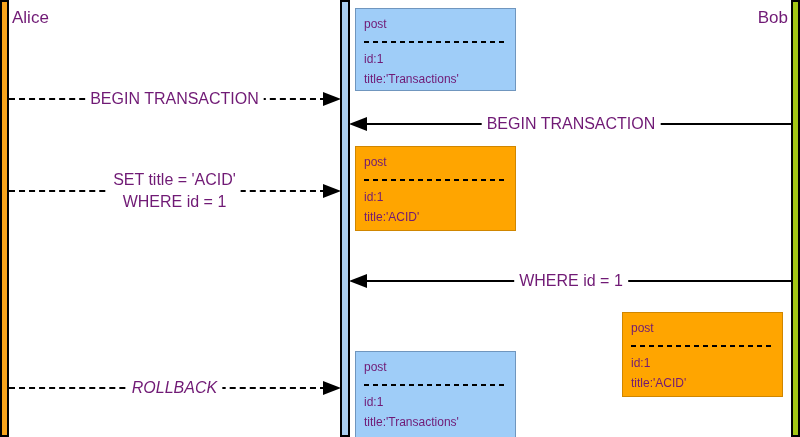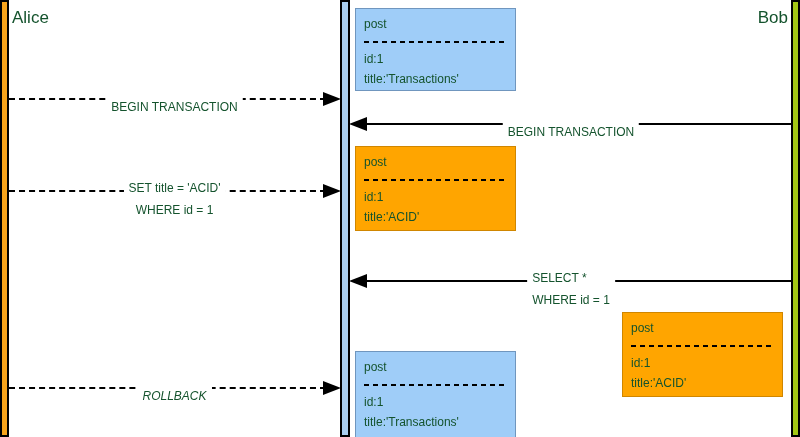--- a/index.html
+++ b/index.html
@@ -1,18 +1,18 @@
 <!DOCTYPE html>
 <html><head>
 <meta charset="utf-8">
 <style>
   html,body { margin:0; padding:0; background:#fff; }
   #canvas {
     position:relative; width:800px; height:437px; overflow:hidden;
-    background:#fff; font-family:"Liberation Sans", sans-serif; color:#14532d;
+    background:#fff; font-family:"Liberation Sans", sans-serif; color:#701a75;
   }
 
   
   .bar { position:absolute; top:0; bottom:0; border:2px solid #000; }
   .bar-alice { left:0; width:5px; background:#F7A41C; }
   .bar-db    { left:340px; width:6px; background:#A9CDEE; }
   .bar-bob   { left:791px; width:5px; background:#A3C714; }
 
   .lifeline-label { position:absolute; top:8px; font-size:17px; white-space:nowrap; }
   .ll-alice { left:12px; }
@@ -24,22 +24,22 @@
   .msg .line { position:absolute; top:0; height:0; }
   .msg.to-right .line { left:0; right:14px; }
   .msg.to-left  .line { left:14px; right:0; }
   .msg.dashed .line { border-top:2px dashed #000; }
   .msg.solid  .line { border-top:2px solid #000; }
   .head { position:absolute; width:0; height:0; top:-6px;
           border-top:7px solid transparent; border-bottom:7px solid transparent; }
   .head-right { right:-1px; border-left:18px solid #000; }
   .head-left  { left:-1px;  border-right:18px solid #000; }
   .msg .label { position:absolute; left:50%; top:1px; transform:translate(-50%,-50%);
-                background:#fff; padding:0 5px; font-size:12px; line-height:22px;
-                white-space:nowrap;margin-top:8px; }
+                background:#fff; padding:0 5px; font-size:16px; line-height:22px;
+                white-space:nowrap; }
   .msg .label.align-center { text-align:center; }
   .msg .label.align-left   { text-align:left; }
 
   .m1 { left:9px;   top:98px;  width:331px; }
   .m2 { left:350px; top:123px; width:442px; }
   .m3 { left:9px;   top:190px; width:331px; }
   .m4 { left:350px; top:280px; width:442px; }
   .m5 { left:9px;   top:387px; width:331px;font-style:italic; }
 
   
@@ -84,21 +84,20 @@
     <div class="label align-center">
       <div>SET title = 'ACID'</div>
       <div>WHERE id = 1</div>
     </div>
   </div>
 
   <div class="msg solid to-left m4">
     <div class="line"></div>
     <div class="head head-left"></div>
     <div class="label align-left">
-      <div>SELECT *</div>
       <div>WHERE id = 1</div>
     </div>
   </div>
 
   <div class="msg dashed to-right m5">
     <div class="line"></div>
     <div class="head head-right"></div>
     <div class="label">ROLLBACK</div>
   </div>
 

